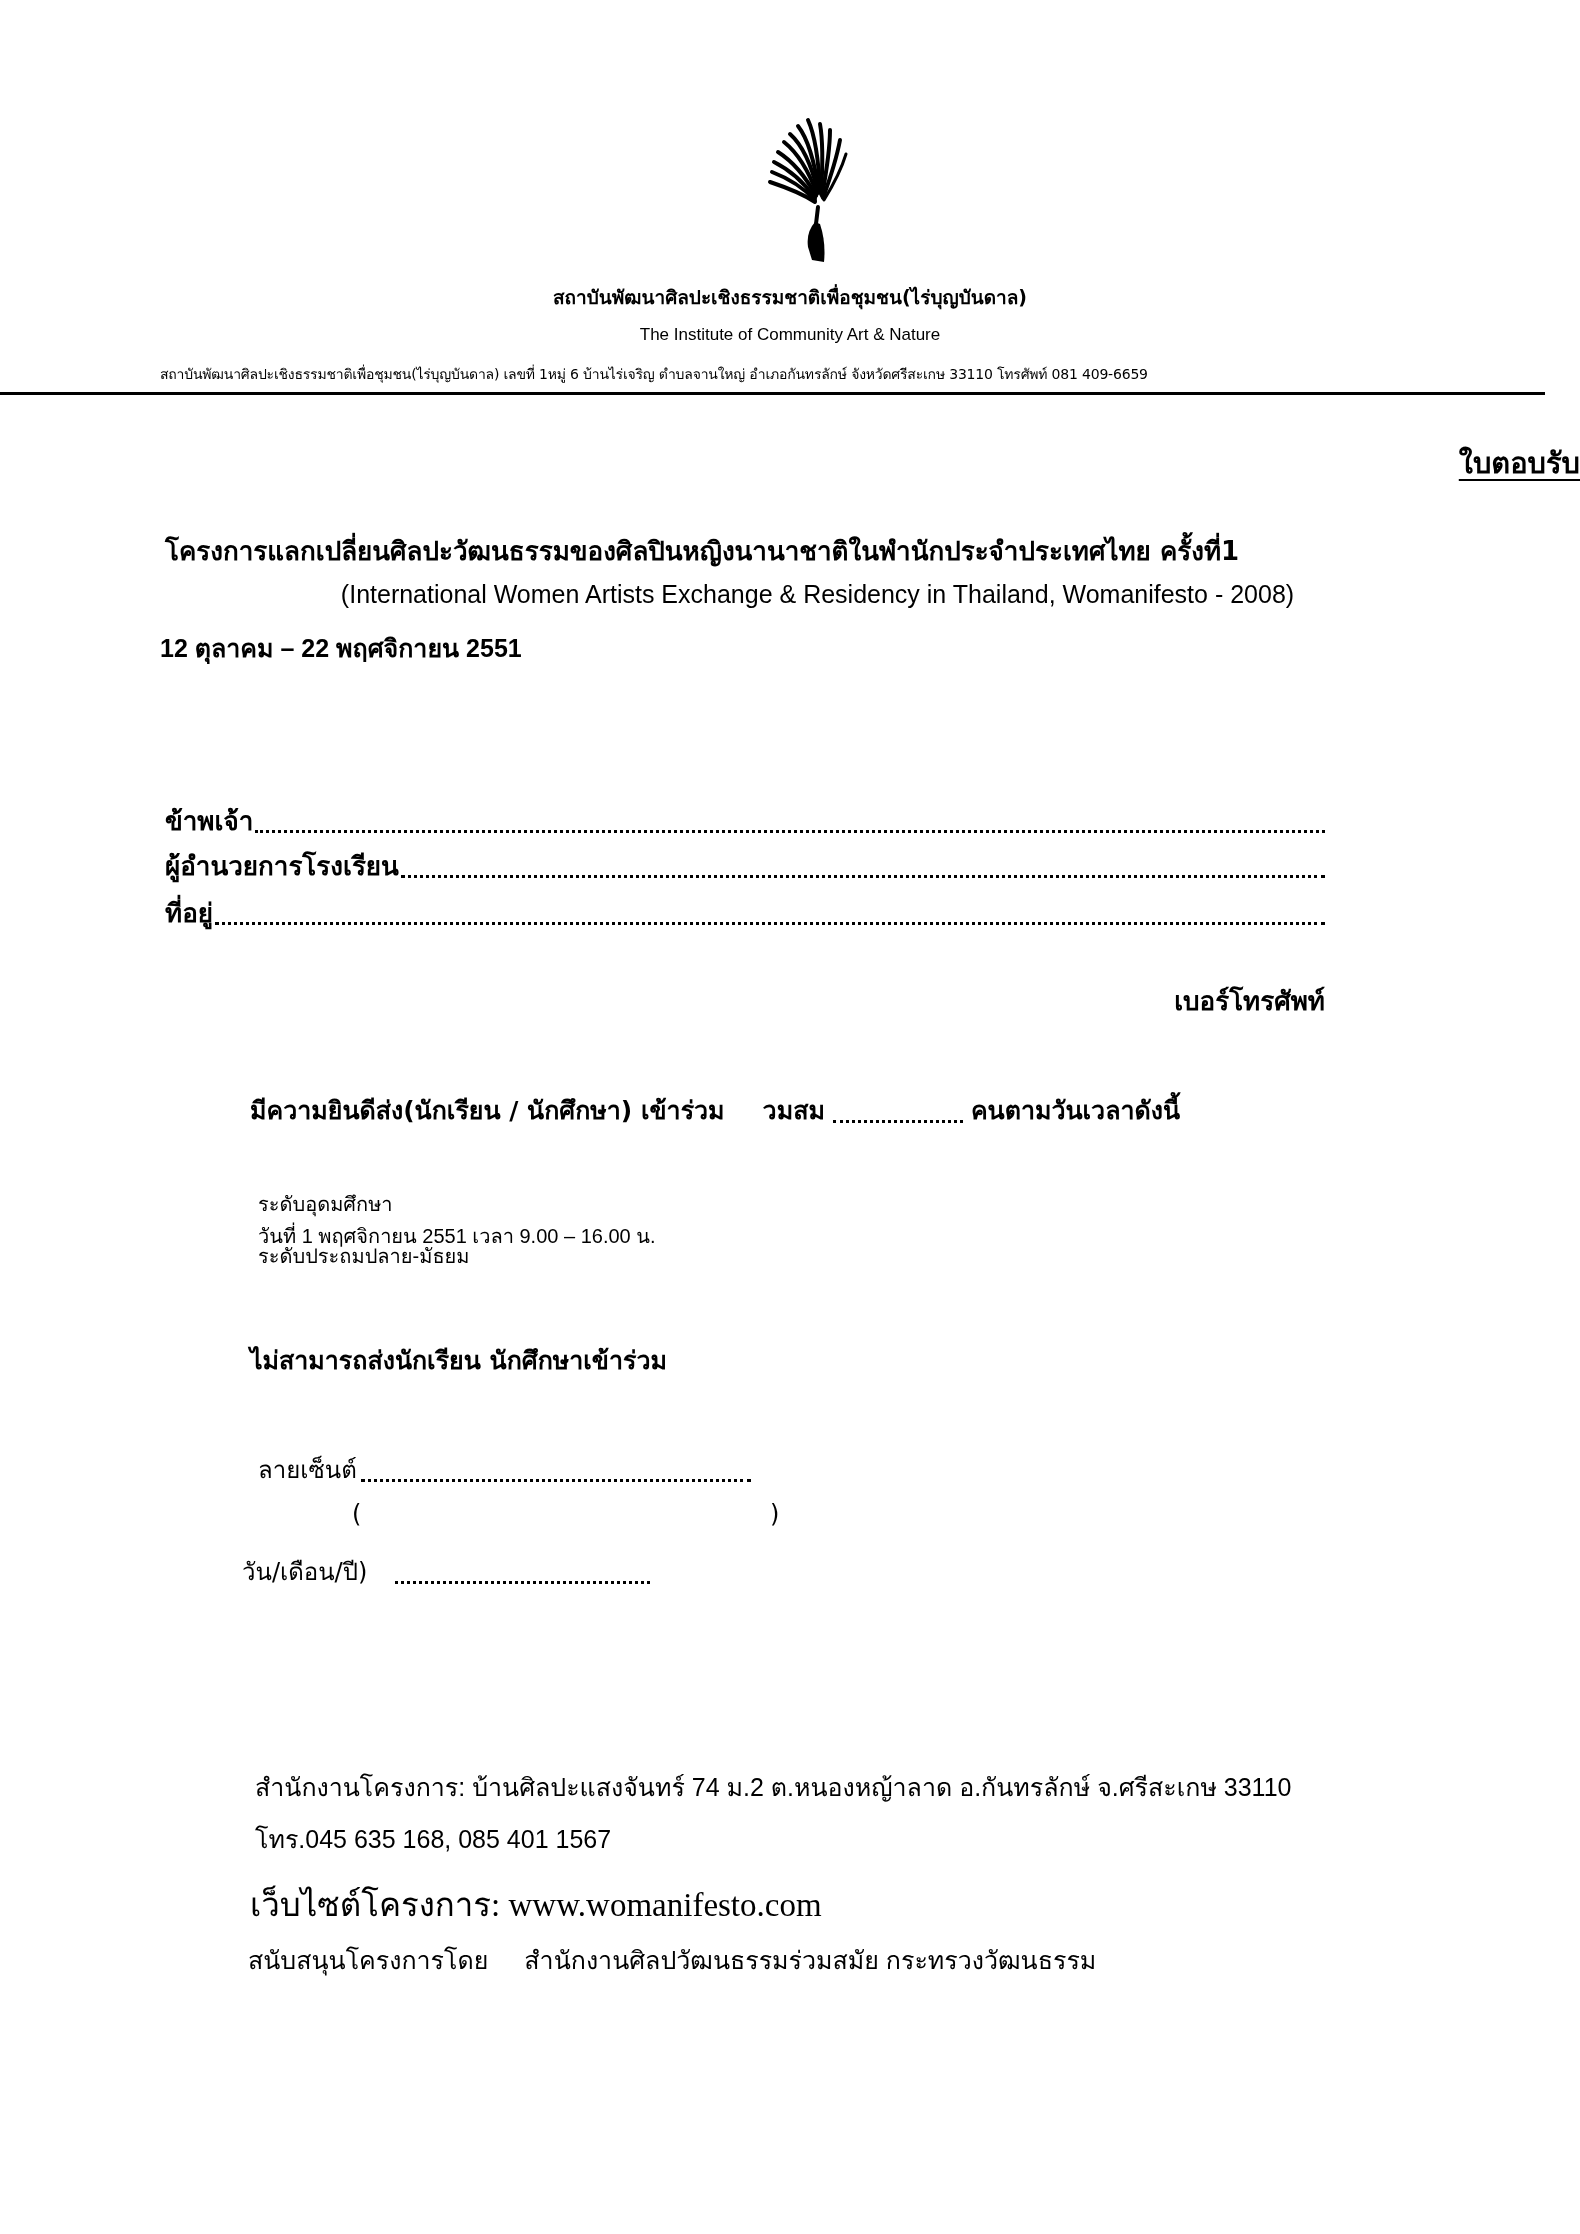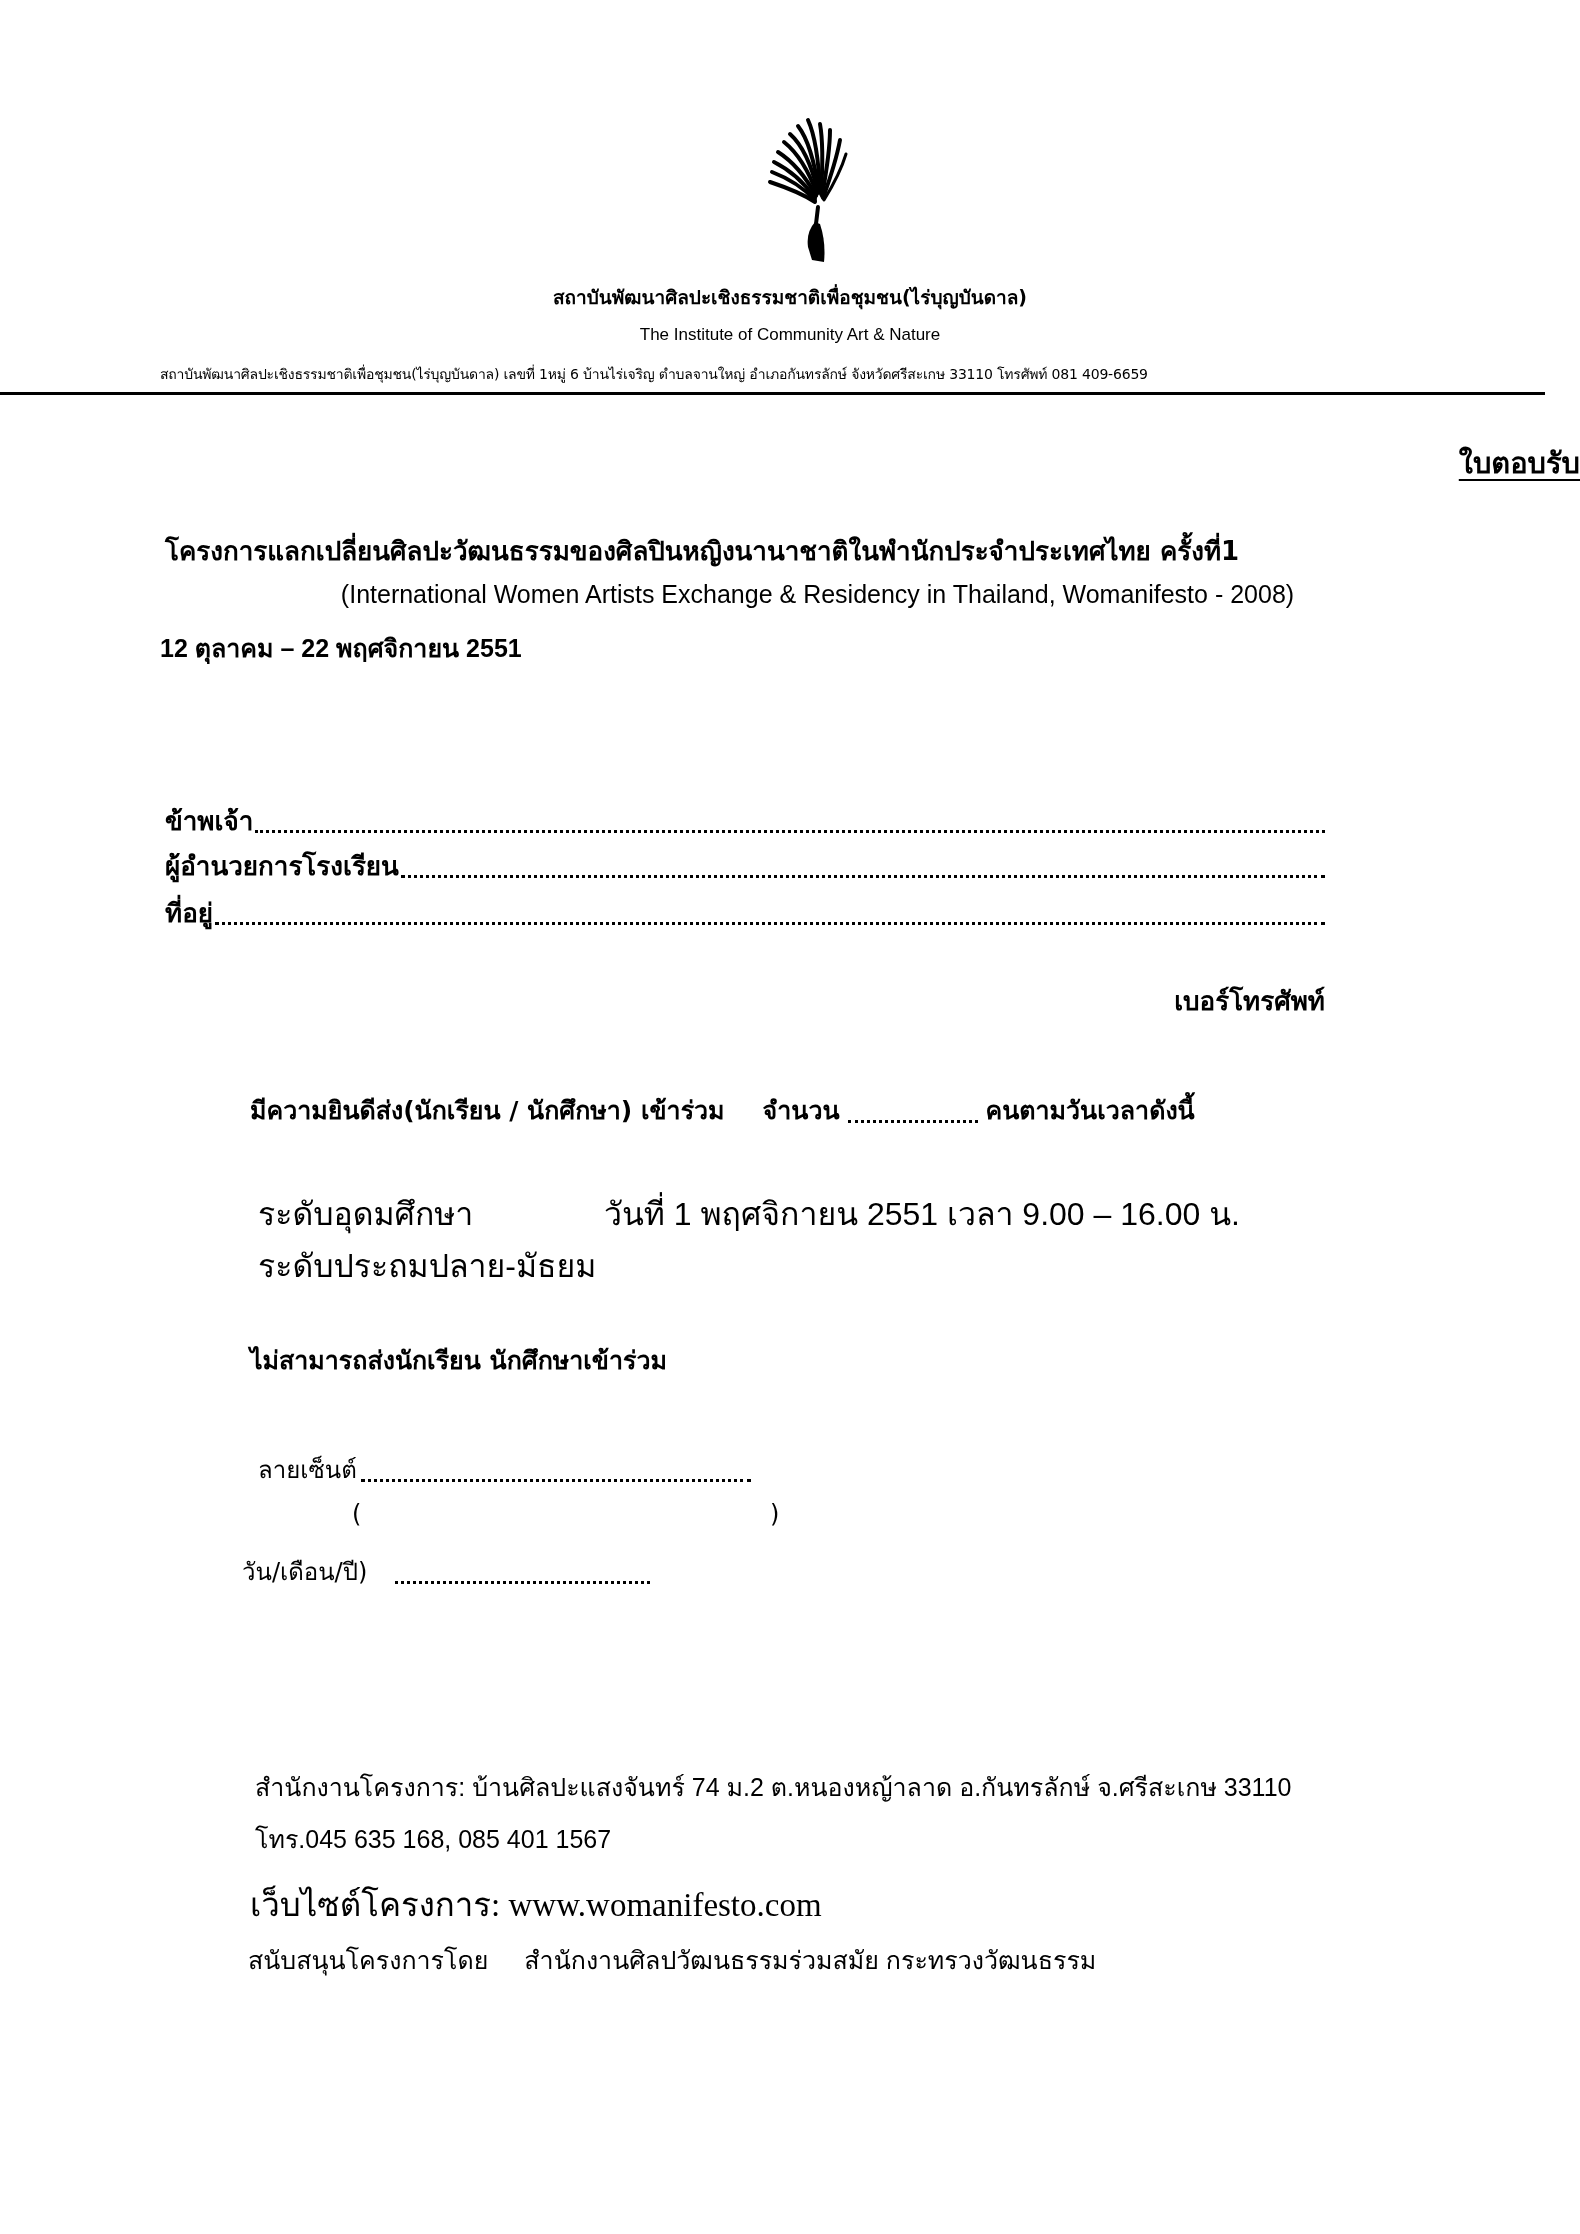--- a/index.html
+++ b/index.html
@@ -14,21 +14,21 @@
     .proj-th { left: 165px; top: 530px; font-weight: bold; font-size: 26px; }
     .proj-en { left: 0; width: 1580px; top: 580px; text-align: center; font-family: "Liberation Sans", sans-serif; font-size: 25px; padding-left: 55px; box-sizing: border-box; }
     .proj-date { left: 0; width: 1580px; top: 628px; text-align: left; font-family: "Liberation Sans", sans-serif; font-weight: bold; font-size: 25px; padding-left: 160px; box-sizing: border-box; }
     .field { left: 165px; width: 1160px; height: 38px; display: flex; align-items: flex-end; font-size: 26px; font-weight: bold; }
     .field .lbl { white-space: nowrap; }
     .field .dots { flex: 1; border-bottom: 3px dotted #000; margin-bottom: 8px; margin-left: 2px; }
     .f1 { top: 803px; } .f2 { top: 848px; } .f3 { top: 895px; } .f4 { top: 980px; flex-direction: column; }
     .accept { left: 250px; top: 1090px; font-weight: bold; font-size: 25px; display: flex; align-items: flex-end; }
     .accept .count-dots { display: inline-block; width: 130px; border-bottom: 3px dotted #000; margin: 0 8px 7px 8px; }
     .accept .gap { display: inline-block; width: 38px; }
-    .sched { left: 258px; font-size: 32px; display: flex; font-family: "Liberation Sans", sans-serif; }
+    .sched { left: 258px; font-size: 20px; display: flex; font-family: "Liberation Sans", sans-serif; flex-direction: column; }
     .sched .lvl { width: 346px; }
     .s1 { top: 1188px; } .s2 { top: 1240px; }
     .decline { left: 250px; top: 1340px; font-weight: bold; font-size: 25px; }
     .sign { left: 258px; top: 1450px; font-size: 24px; display: flex; align-items: flex-end; }
     .sign .sig-dots { display: inline-block; width: 390px; border-bottom: 3px dotted #000; margin: 0 0 7px 4px; }
     .paren { top: 1500px; font-size: 24px; }
     .p-open { left: 352px; } .p-close { left: 770px; }
     .date-line { left: 242px; top: 1552px; font-size: 24px; display: flex; align-items: flex-end; }
     .date-line .d-dots { display: inline-block; width: 255px; border-bottom: 3px dotted #000; margin: 0 0 7px 28px; }
     .office { left: 255px; top: 1767px; font-size: 25px; font-family: "Liberation Sans", sans-serif; }
@@ -84,21 +84,21 @@
   <span class="dots"></span>
 </div>
 <div class="abs field f4">
   <span class="lbl">เบอร์โทรศัพท์</span>
   <span class="dots"></span>
 </div>
 
 <div class="abs accept">
   <span>มีความยินดีส่ง(นักเรียน / นักศึกษา) เข้าร่วม</span>
   <span class="gap"></span>
-  <span>จำนวน</span>
+  <span>วมสม</span>
   <span class="count-dots"></span>
   <span>คนตามวันเวลาดังนี้</span>
 </div>
 
 <div class="abs sched s1">
   <span class="lvl">ระดับอุดมศึกษา</span>
   <span>วันที่ 1   พฤศจิกายน 2551  เวลา 9.00 – 16.00 น.</span>
 </div>
 <div class="abs sched s2">
   <span class="lvl">ระดับประถมปลาย-มัธยม</span>

